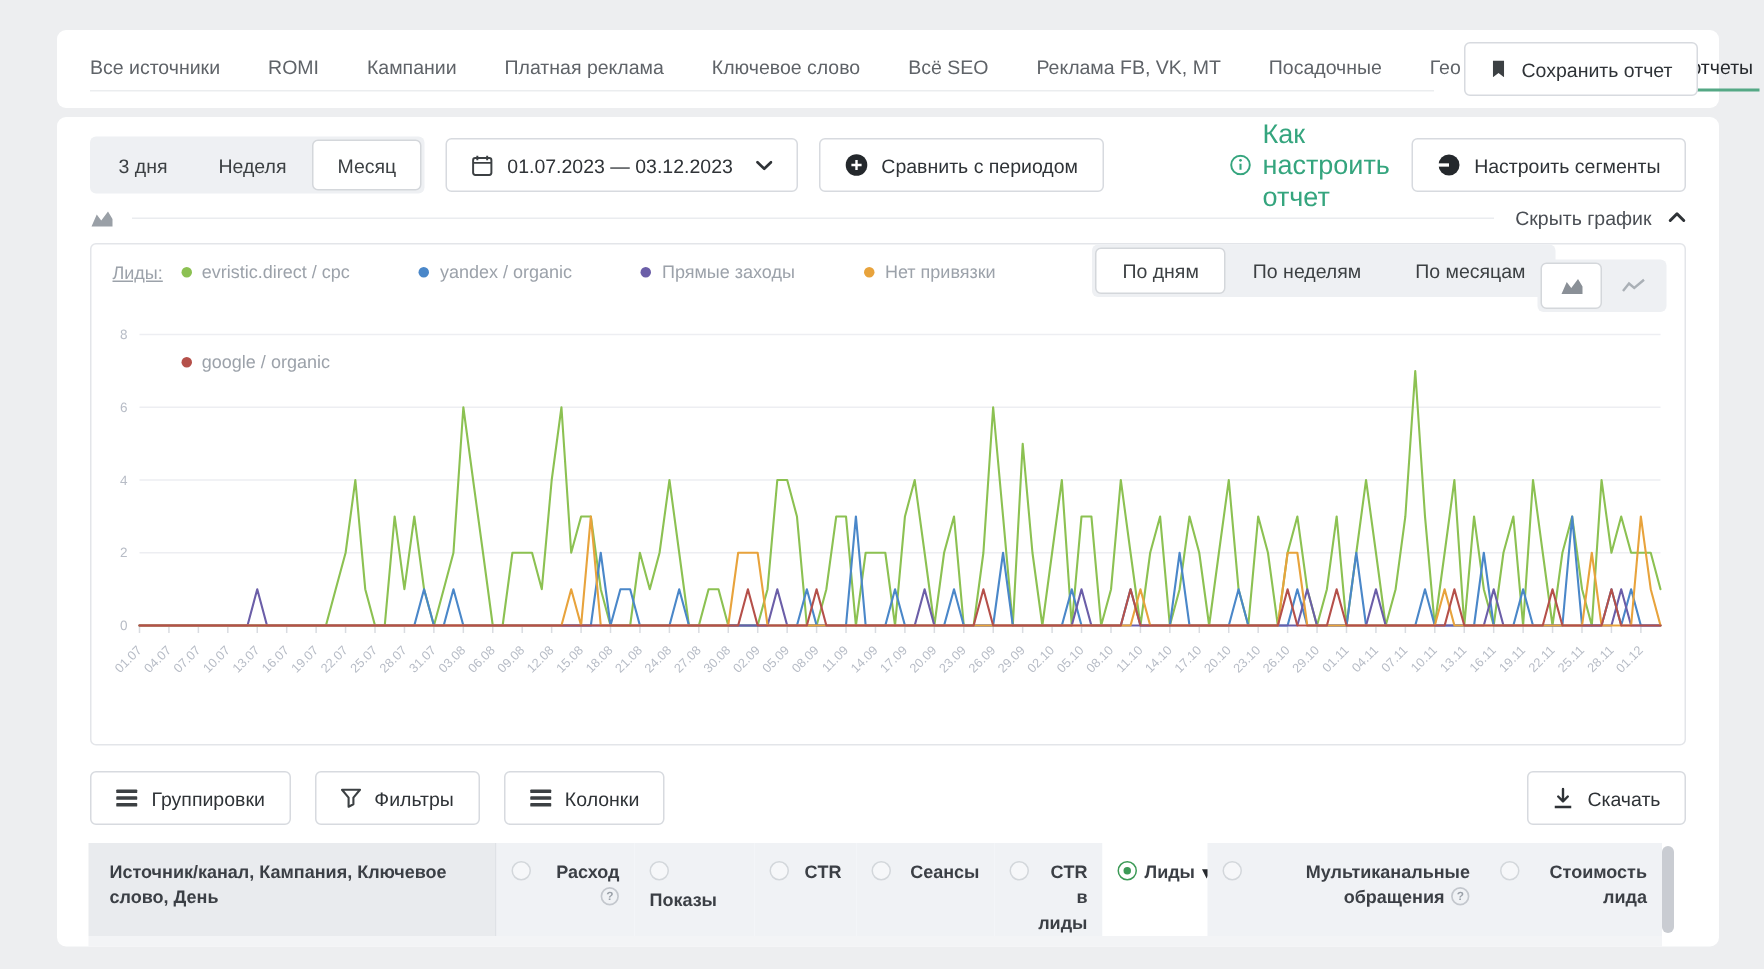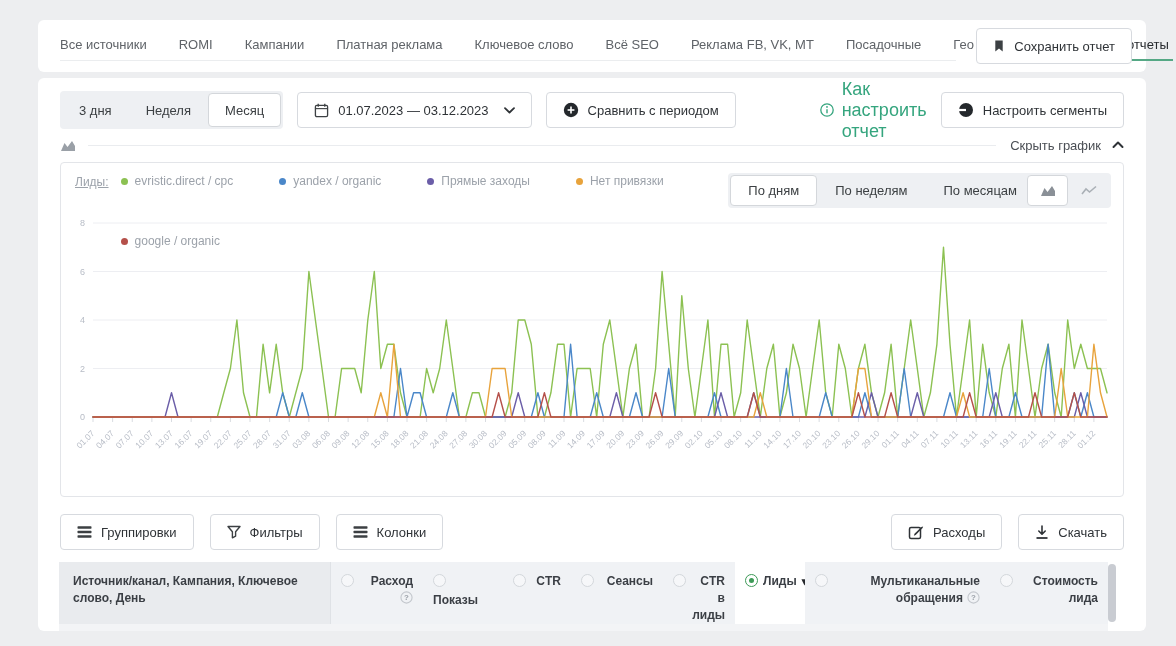--- a/index.html
+++ b/index.html
@@ -32,21 +32,21 @@
   .hide-chart{display:flex;align-items:center;gap:11px;font-size:13px;color:#4a4e54;cursor:pointer;}
   
   .chart-panel{position:absolute;left:22px;right:22px;top:84px;height:335px;border:1px solid #e3e5e9;
                border-radius:4px;box-sizing:border-box;}
   .legend{position:absolute;left:14px;top:11px;width:650px;display:flex;align-items:flex-start;
           font-size:12px;color:#9ca2aa;}
   .legend-label{margin-right:12px;flex:none;padding-top:1px;text-decoration:underline;}
   .legend-items{display:flex;flex-wrap:wrap;column-gap:20px;row-gap:4px;gap:46px;}
   .legend-item{display:flex;align-items:center;gap:7px;cursor:pointer;}
   .legend-dot{width:7px;height:7px;border-radius:50%;flex:none;}
-  .granularity{position:absolute;right:86px;top:10px;height:35px;}
+  .granularity{position:absolute;right:86px;top:0;height:35px;}
   .granularity .seg-opt{padding:0 17px;}
   .type-toggle{position:absolute;right:12px;top:10px;display:flex;background:#eef0f3;border-radius:4px;
                padding:2px;height:35px;box-sizing:border-box;}
   .type-opt{width:39px;display:flex;align-items:center;justify-content:center;border:1px solid transparent;
             border-radius:4px;cursor:pointer;}
   .type-opt.active{background:#fff;border-color:#d4d7db;}
   .chart-area{position:absolute;left:6px;right:8px;top:48px;bottom:2px;}
   
   .table-toolbar{position:absolute;left:22px;right:22px;top:434px;height:38px;display:flex;align-items:flex-end;gap:16px;}
   
@@ -428,29 +428,20 @@
               <rect x="0.5" y="0.3" width="14" height="2.4" rx="0.6" fill="#3c4043"></rect>
               <rect x="0.5" y="4.8" width="14" height="2.4" rx="0.6" fill="#3c4043"></rect>
               <rect x="0.5" y="9.3" width="14" height="2.4" rx="0.6" fill="#3c4043"></rect>
             </svg>
         </span>
         <span>Колонки</span>
       </div>
       <div class="spacer"></div>
       <div class="btn">
         <span>
-          <svg width="16" height="16" viewBox="0 0 16 16">
-              <rect x="1.5" y="3.5" width="11" height="11" rx="1.5" fill="none" stroke="#2f3337" stroke-width="1.5"></rect>
-              <path d="M6.5 9.8L13.4 2.9l1.7-0.5-0.5 1.7L7.7 11l-1.9.7z" fill="#2f3337"></path>
-            </svg>
-        </span>
-        <span>Расходы</span>
-      </div>
-      <div class="btn">
-        <span>
           <svg width="14" height="15" viewBox="0 0 14 15">
               <path d="M7 1v8M3.8 6L7 9.2 10.2 6" fill="none" stroke="#2f3337" stroke-width="1.6" stroke-linecap="round" stroke-linejoin="round"></path>
               <line x1="1.5" y1="13" x2="12.5" y2="13" stroke="#2f3337" stroke-width="1.8"></line>
             </svg>
         </span>
         <span>Скачать</span>
       </div>
     </div>
 
     <div class="table-header">

